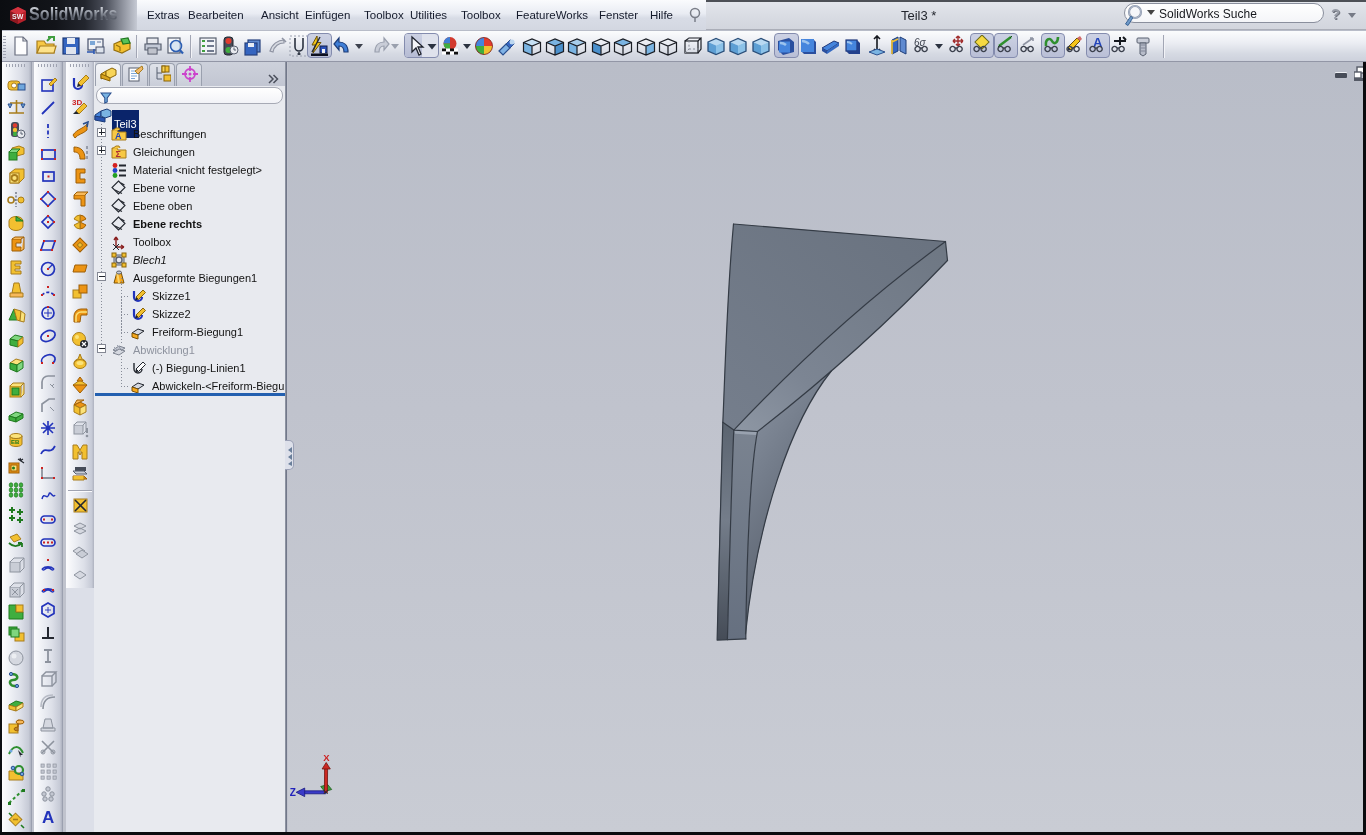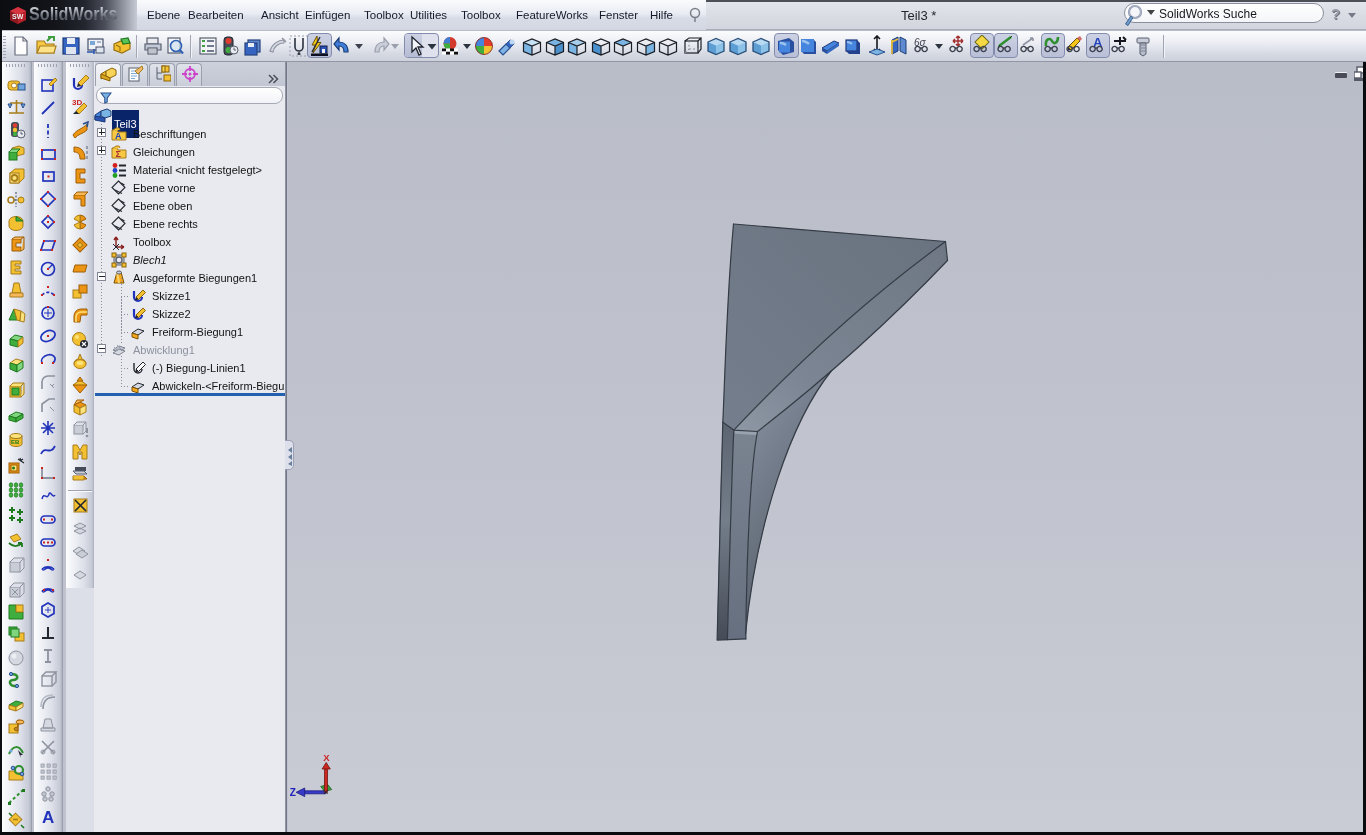--- a/index.html
+++ b/index.html
@@ -29,21 +29,21 @@
 <div class="abs" style="left:130px;top:0;width:1236px;height:2px;background:#32353c;opacity:0.85;"></div>
 <div id="menuzone" class="abs"></div>
 <div id="logozone" class="abs"></div>
 <div class="abs" style="left:8px;top:6px;"><svg width="20" height="19" viewBox="0 0 20 19" style="">
         <path d="M2,5 L10,1 L18,5 L18,14 L10,18 L2,14 Z" fill="#b5202a"></path>
         <path d="M2,5 L10,9 L18,5 L10,1 Z" fill="#d4333f"></path>
         <path d="M10,9 L10,18 L2,14 L2,5 Z" fill="#8e1820"></path>
         <text x="4" y="13" font-size="7" font-weight="bold" fill="#f2f2f4" font-family="Liberation Sans">SW</text>
       </svg></div>
 <div id="swtext">SolidWorks</div>
-<div class="menu" style="left:147px;">Ebene</div>
+<div class="menu" style="left:147px;">Extras</div>
 <div class="menu" style="left:188px;">Bearbeiten</div>
 <div class="menu" style="left:261px;">Ansicht</div>
 <div class="menu" style="left:305px;">Einfügen</div>
 <div class="menu" style="left:364px;">Toolbox</div>
 <div class="menu" style="left:410px;">Utilities</div>
 <div class="menu" style="left:461px;">Toolbox</div>
 <div class="menu" style="left:516px;">FeatureWorks</div>
 <div class="menu" style="left:599px;">Fenster</div>
 <div class="menu" style="left:650px;">Hilfe</div>
 <div class="abs" style="left:687px;top:7px;"><svg width="16" height="16" viewBox="0 0 16 16" style="">
@@ -826,21 +826,21 @@
 <div class="abs trow" style="left:133px;top:182px;max-width:153px;overflow:hidden;">Ebene vorne</div>
 <div class="abs" style="left:111px;top:198px;"><svg width="16" height="16" viewBox="0 0 16 16">
         <path d="M7.5,1 L14,7.5 L7.5,14 L1,7.5 Z" fill="none" stroke="#23272f" stroke-width="1.1"></path>
         <path d="M4,10 L11,13.5 M10,3 L13.5,5" stroke="#23272f" stroke-width="1.1"></path>
       </svg></div>
 <div class="abs trow" style="left:133px;top:200px;max-width:153px;overflow:hidden;">Ebene oben</div>
 <div class="abs" style="left:111px;top:216px;"><svg width="16" height="16" viewBox="0 0 16 16">
         <path d="M7.5,1 L14,7.5 L7.5,14 L1,7.5 Z" fill="none" stroke="#23272f" stroke-width="1.1"></path>
         <path d="M4,10 L11,13.5 M10,3 L13.5,5" stroke="#23272f" stroke-width="1.1"></path>
       </svg></div>
-<div class="abs trow" style="left:133px;top:218px;max-width:153px;overflow:hidden;">Ebene rechts</div>
+<div class="abs trow" style="left:133px;top:218px;max-width:153px;overflow:hidden;font-weight:bold;">Ebene rechts</div>
 <div class="abs" style="left:111px;top:234px;"><svg width="16" height="16" viewBox="0 0 16 16">
         <path d="M5,13 L5,3 M5,3 l-2,3 M5,3 l2,3" stroke="#8a2020" stroke-width="1.4" fill="none"></path>
         <path d="M5,13 L13,13 M13,13 l-3,-2 M13,13 l-3,2" stroke="#8a2020" stroke-width="1.4" fill="none"></path>
         <path d="M2,10 l6,6 M2,16 l6,-6" stroke="#23272f" stroke-width="1"></path>
       </svg></div>
 <div class="abs trow" style="left:133px;top:236px;max-width:153px;overflow:hidden;">Toolbox</div>
 <div class="abs" style="left:111px;top:252px;"><svg width="16" height="16" viewBox="0 0 16 16">
         <rect x="3" y="3" width="10" height="10" fill="#c9cdd6" stroke="#596070"></rect>
         <circle cx="8" cy="8" r="3" fill="#e8eaef" stroke="#596070" stroke-width="1.4"></circle>
         <rect x="1" y="1" width="4" height="4" fill="#f2c030" stroke="#8a6408"></rect>

